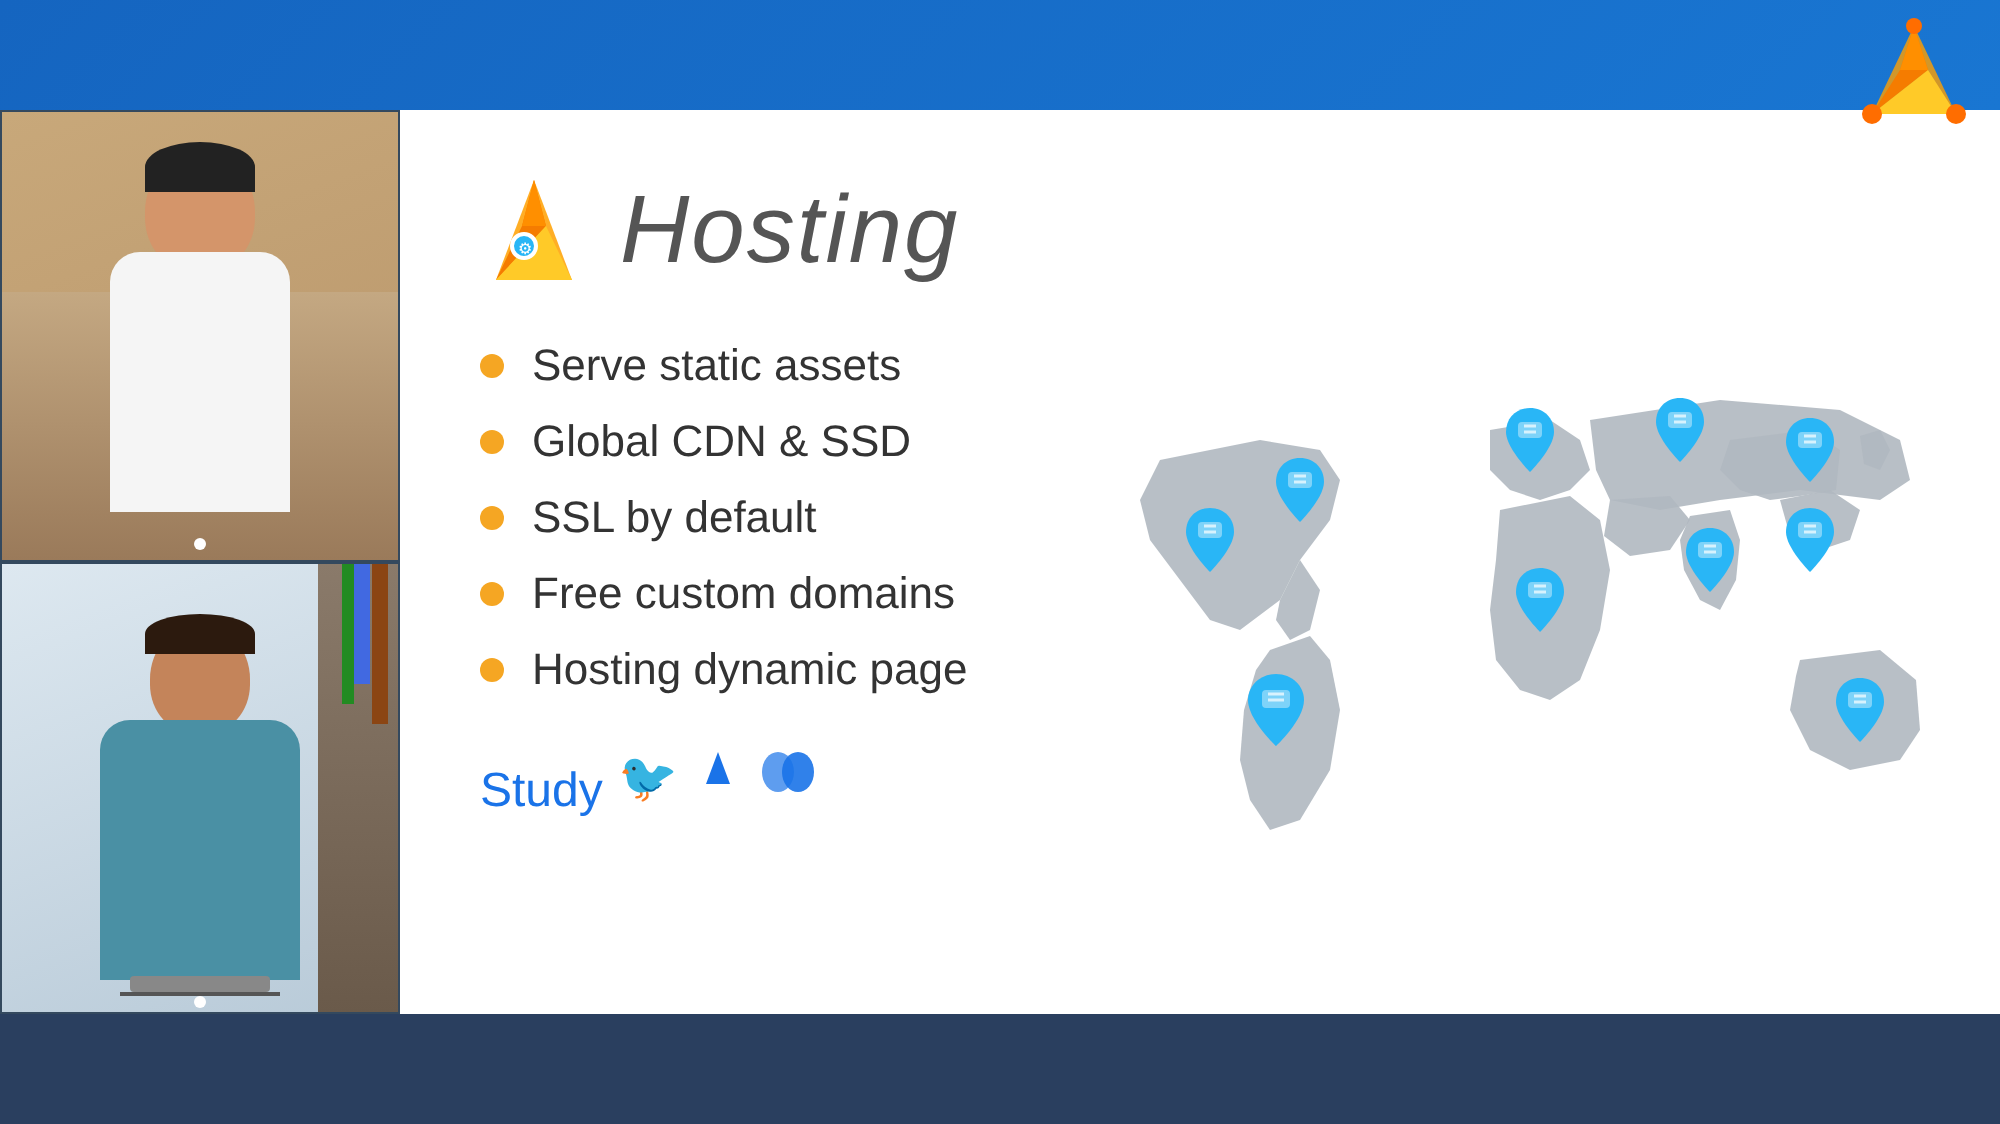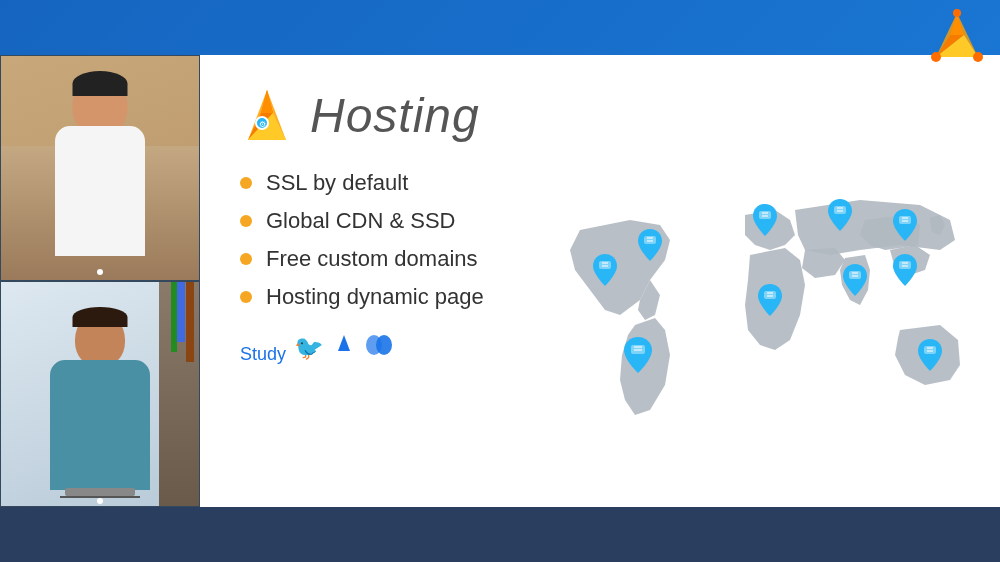--- a/index.html
+++ b/index.html
@@ -201,21 +201,21 @@
 
     
     .study-row {
       display: flex;
       align-items: center;
       gap: 8px;
       margin-top: 15px;
     }
     .study-label {
       color: #1a73e8;
-      font-size: 18px;
+      font-size: 24px;
       font-weight: 500;
       margin-top: 14px;
     }
     .study-icon {
       font-size: 24px;
     }
 
     
     .slide-content {
       display: flex;
@@ -311,25 +311,29 @@
     </div>
     <span class="slide-title-text">Hosting</span>
   </div>
 
   <div class="slide-content">
 
     <div class="slide-left">
       <ul class="bullet-list">
         <li>
           <span class="bullet-dot"></span>
-          <span>SSL by default</span>
+          <span>Serve static assets</span>
         </li>
         <li>
           <span class="bullet-dot"></span>
           <span>Global CDN &amp; SSD</span>
+        </li>
+        <li>
+          <span class="bullet-dot"></span>
+          <span>SSL by default</span>
         </li>
         <li>
           <span class="bullet-dot"></span>
           <span>Free custom domains</span>
         </li>
         <li>
           <span class="bullet-dot"></span>
           <span>Hosting dynamic page</span>
         </li>
       </ul>

